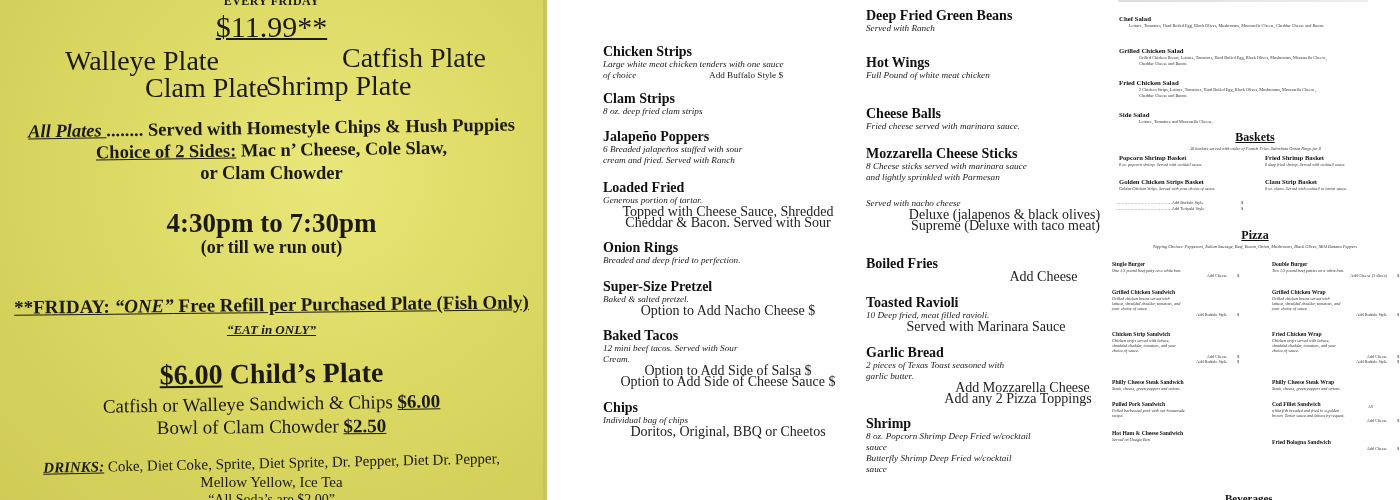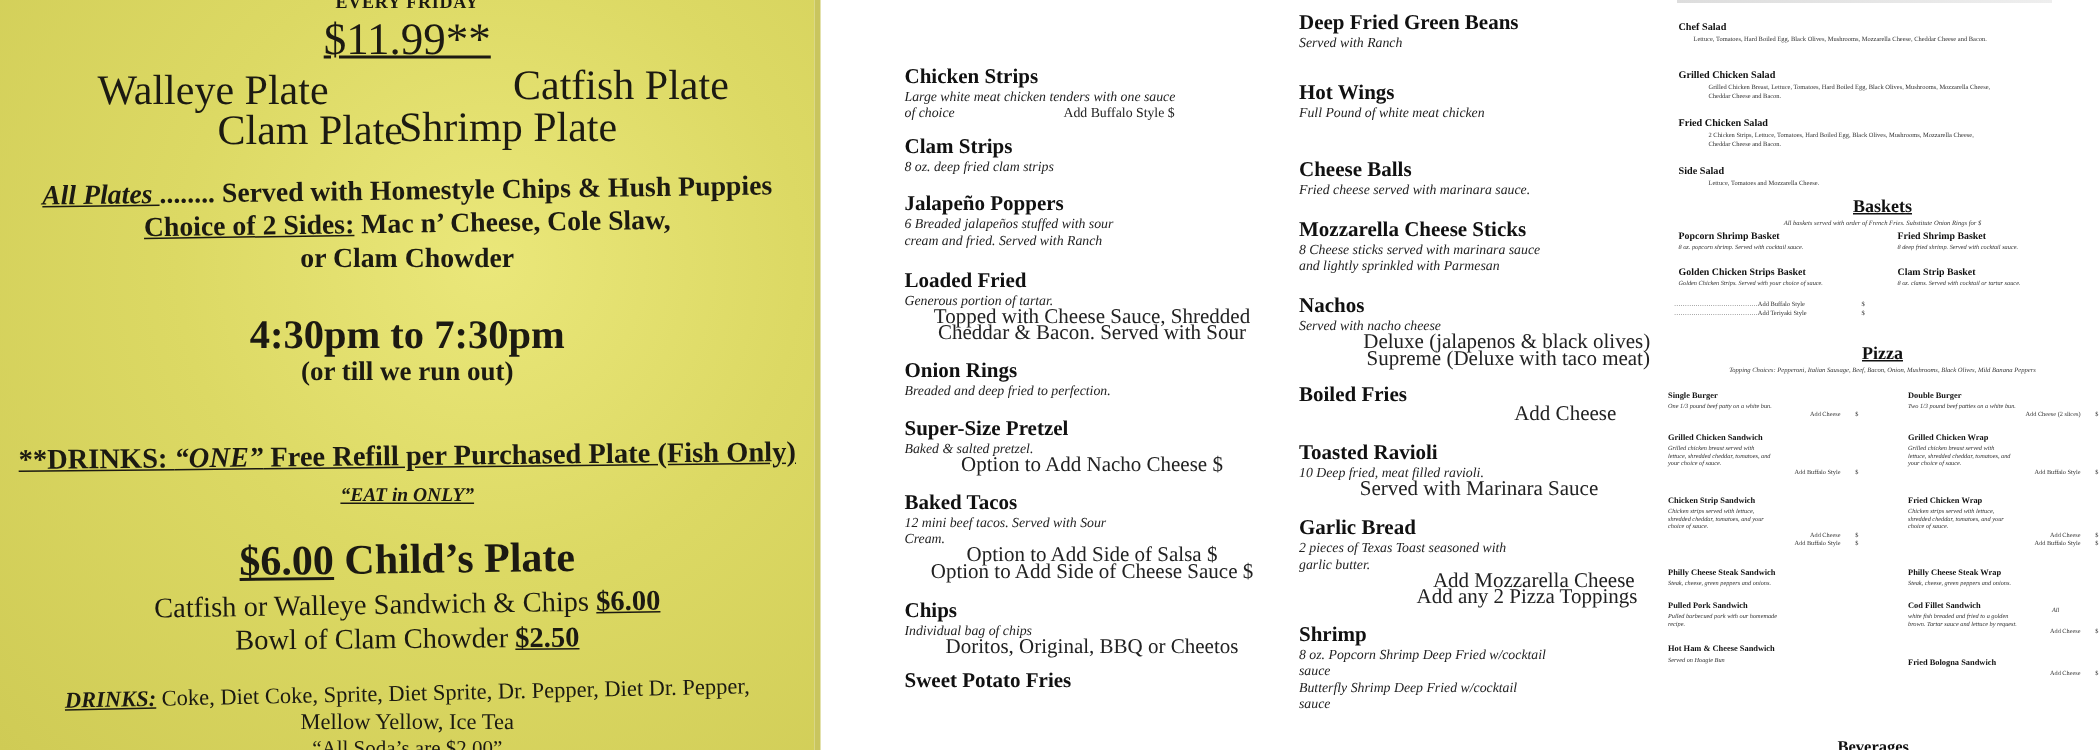--- a/index.html
+++ b/index.html
@@ -80,21 +80,21 @@
   <div class="f-plate" style="left:145px;top:72px;">Clam Plate</div>
   <div class="f-plate" style="left:266px;top:70px;">Shrimp Plate</div>
 
   <div class="abs f-all"><i>All Plates </i><span>........  Served with Homestyle Chips &amp; Hush Puppies</span></div>
   <div class="abs f-sides"><u>Choice of 2 Sides:</u><span>  Mac n’ Cheese, Cole Slaw,</span></div>
   <div class="abs f-sides2">or Clam Chowder</div>
 
   <div class="abs f-time">4:30pm to 7:30pm</div>
   <div class="abs f-till">(or till we run out)</div>
 
-  <div class="abs f-limit"><span>**DRINKS:  </span><i>“ONE”</i><span>  Free Refill per Purchased Plate (Fish Only)</span></div>
+  <div class="abs f-limit"><span>**FRIDAY:  </span><i>“ONE”</i><span>  Free Refill per Purchased Plate (Fish Only)</span></div>
   <div class="abs f-eat">“EAT in ONLY”</div>
 
   <div class="abs f-child"><u>$6.00</u><span>  Child’s Plate</span></div>
   <div class="abs f-sand"><span>Catfish or Walleye Sandwich &amp; Chips  </span><span class="f-price-u">$6.00</span></div>
   <div class="abs f-bowl"><span>Bowl of Clam Chowder  </span><span class="f-price-u">$2.50</span></div>
 
   <div class="abs f-drinks"><b>DRINKS:</b><span>  Coke, Diet Coke, Sprite, Diet Sprite, Dr. Pepper, Diet Dr. Pepper,</span></div>
   <div class="abs f-drinks2">Mellow Yellow, Ice Tea</div>
   <div class="abs f-soda">“All Soda’s are $2.00”</div>
 </div>
@@ -135,23 +135,20 @@
     <div class="d">12 mini beef tacos.  Served with Sour</div>
     <div class="d">Cream.</div>
     <div class="p">Option to Add Side of Salsa $</div>
     <div class="p">Option to Add Side of Cheese Sauce $</div>
   </div>
   <div class="item" style="top:401px;">
     <div class="t">Chips</div>
     <div class="d">Individual bag of chips</div>
     <div class="p">Doritos, Original, BBQ or Cheetos</div>
   </div>
-  <div class="item" style="top:448px;">
-    <div class="t">Sweet Potato Fries</div>
-  </div>
 </div>
 
 <div class="col col3">
   <div class="item" style="top:9px;">
     <div class="t">Deep Fried Green Beans</div>
     <div class="d">Served with Ranch</div>
   </div>
   <div class="item" style="top:56px;">
     <div class="t">Hot Wings</div>
     <div class="d">Full Pound of white meat chicken</div>
@@ -159,21 +156,20 @@
   <div class="item" style="top:107px;">
     <div class="t">Cheese Balls</div>
     <div class="d">Fried cheese served with marinara sauce.</div>
   </div>
   <div class="item" style="top:147px;">
     <div class="t">Mozzarella Cheese Sticks</div>
     <div class="d">8 Cheese sticks served with marinara sauce</div>
     <div class="d">and lightly sprinkled with Parmesan</div>
   </div>
   <div class="item" style="top:198px;">
-    <div class="t">Nachos</div>
     <div class="d">Served with nacho cheese</div>
     <div class="p" style="padding-left:37px;">Deluxe (jalapenos &amp; black olives)</div>
     <div class="p" style="padding-left:39px;">Supreme (Deluxe with taco meat)</div>
   </div>
   <div class="item" style="top:257px;">
     <div class="t">Boiled Fries</div>
     <div class="p" style="padding-left:115px;">Add Cheese</div>
   </div>
   <div class="item" style="top:296px;">
     <div class="t">Toasted Ravioli</div>

